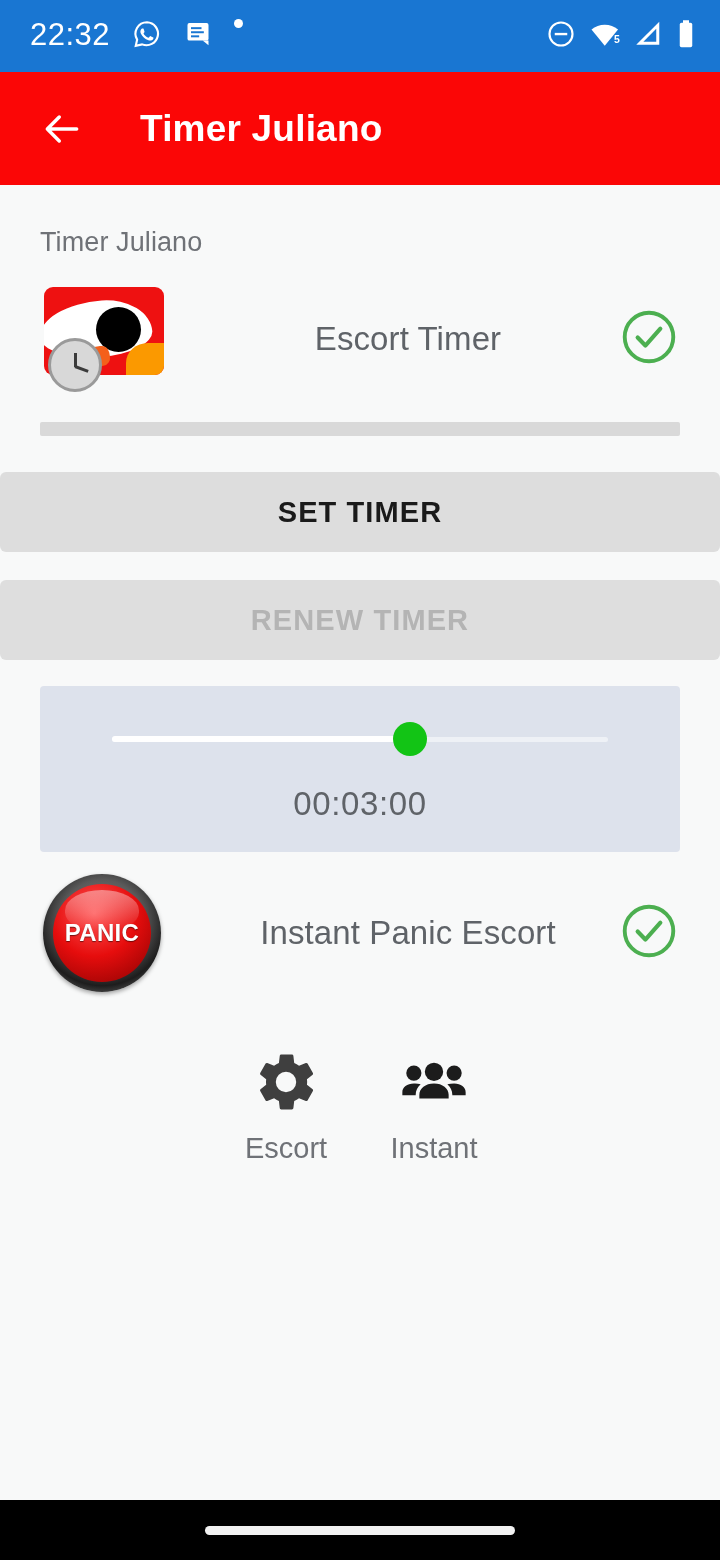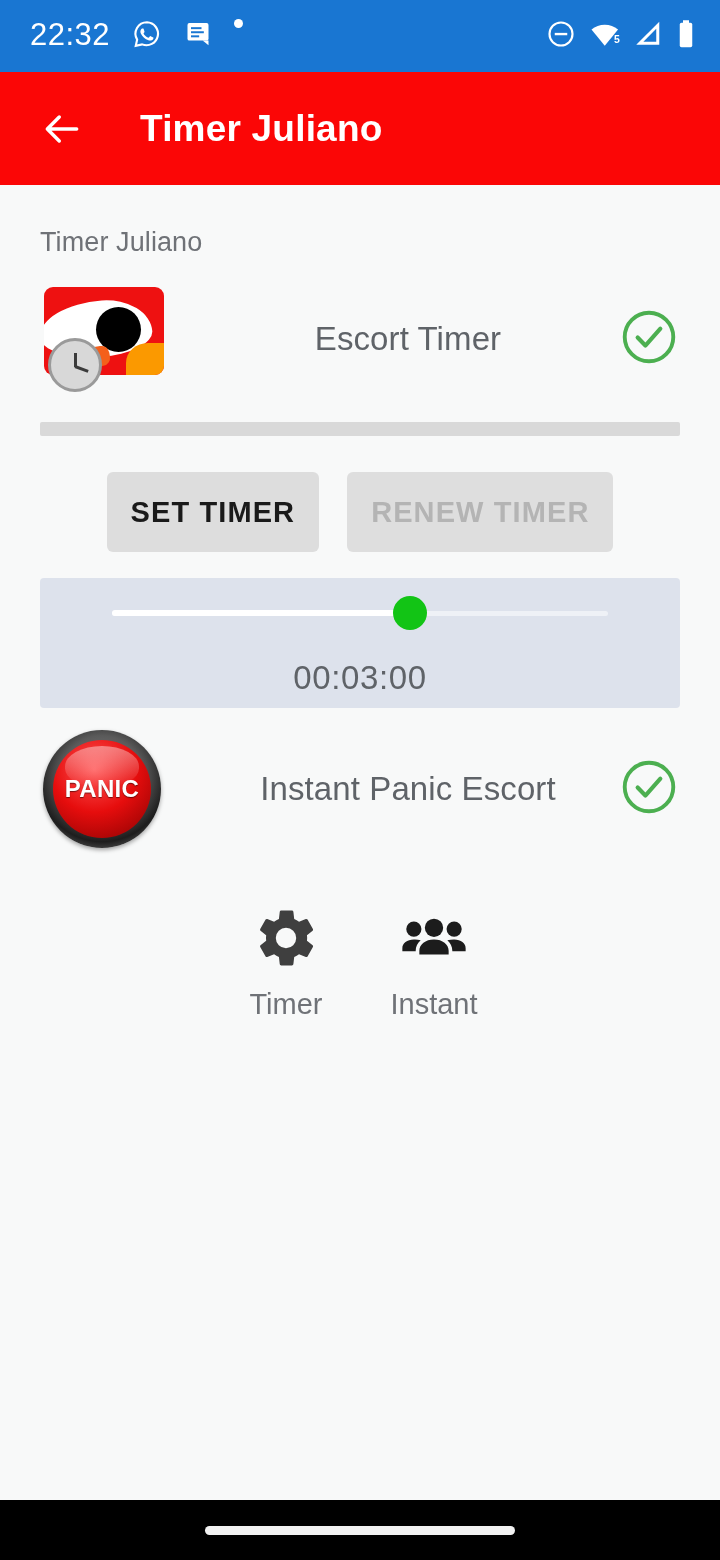--- a/index.html
+++ b/index.html
@@ -260,20 +260,21 @@
     border-radius: 2px;
     background: #d9d9d9;
   }
 
   
   .button-row {
     display: flex;
     justify-content: center;
     gap: 28px;
     margin-top: 36px;
+    flex-direction: column;
   }
   .flat-btn {
     min-width: 175px;
     height: 80px;
     border: none;
     border-radius: 6px;
     background: #dcdcdc;
     font-family: "Liberation Sans", sans-serif;
     font-size: 29px;
     font-weight: 700;
@@ -282,21 +283,21 @@
     cursor: pointer;
   }
   .flat-btn.enabled { color: #1a1a1a; background: #dddddd; }
   .flat-btn.disabled { color: #b4b4b4; background: #dedede; cursor: default; text-align: center; }
 
   
   .slider-panel {
     margin: 26px 40px 0 40px;
     background: #dde2ec;
     border-radius: 4px;
-    height: 130px;
+    height: 166px;
     display: flex;
     flex-direction: column;
     align-items: center;
     justify-content: center;
     padding-top: 4px;
   }
   .slider-wrap {
     position: relative;
     width: 496px;
     height: 40px;
@@ -506,21 +507,21 @@
       </div>
     </div>
 
     <div class="action-row">
       <div class="action-item">
         <div class="action-glyph">
           <svg width="68" height="68" viewBox="0 0 24 24">
             <path fill="#3f3f3f" d="M19.4 13a7.6 7.6 0 0 0 0-2l2-1.6a.5.5 0 0 0 .1-.6l-1.9-3.3a.5.5 0 0 0-.6-.2l-2.4 1a7.3 7.3 0 0 0-1.7-1L14.6 2.7a.5.5 0 0 0-.5-.4h-3.8a.5.5 0 0 0-.5.4L9.5 5.3a7.3 7.3 0 0 0-1.7 1l-2.4-1a.5.5 0 0 0-.6.2L2.9 8.8a.5.5 0 0 0 .1.6L5 11a7.6 7.6 0 0 0 0 2l-2 1.6a.5.5 0 0 0-.1.6l1.9 3.3a.5.5 0 0 0 .6.2l2.4-1a7.3 7.3 0 0 0 1.7 1l.3 2.6a.5.5 0 0 0 .5.4h3.8a.5.5 0 0 0 .5-.4l.3-2.6a7.3 7.3 0 0 0 1.7-1l2.4 1a.5.5 0 0 0 .6-.2l1.9-3.3a.5.5 0 0 0-.1-.6ZM12 15.6A3.6 3.6 0 1 1 15.6 12 3.6 3.6 0 0 1 12 15.6Z"></path>
           </svg>
         </div>
-        <div class="action-label">Timer</div>
+        <div class="action-label">Escort</div>
       </div>
 
       <div class="action-item">
         <div class="action-glyph">
           <svg width="68" height="68" viewBox="0 0 26 24">
             <circle cx="13" cy="8.1" r="3.5" fill="#1c1c1c"></circle>
             <circle cx="5.3" cy="8.6" r="2.9" fill="#1c1c1c"></circle>
             <circle cx="20.7" cy="8.6" r="2.9" fill="#1c1c1c"></circle>
             <path fill="#1c1c1c" d="M13 12.6c-3.3 0-5.6 1.9-5.6 4.3v1.4h11.2v-1.4c0-2.4-2.3-4.3-5.6-4.3Z"></path>
             <path fill="#1c1c1c" d="M5.3 12.6c-2.6 0-4.4 1.4-4.4 3.3v1.2h5.1v-.2c0-1.6.7-3 1.9-4a7.6 7.6 0 0 0-2.6-.3Z"></path>

